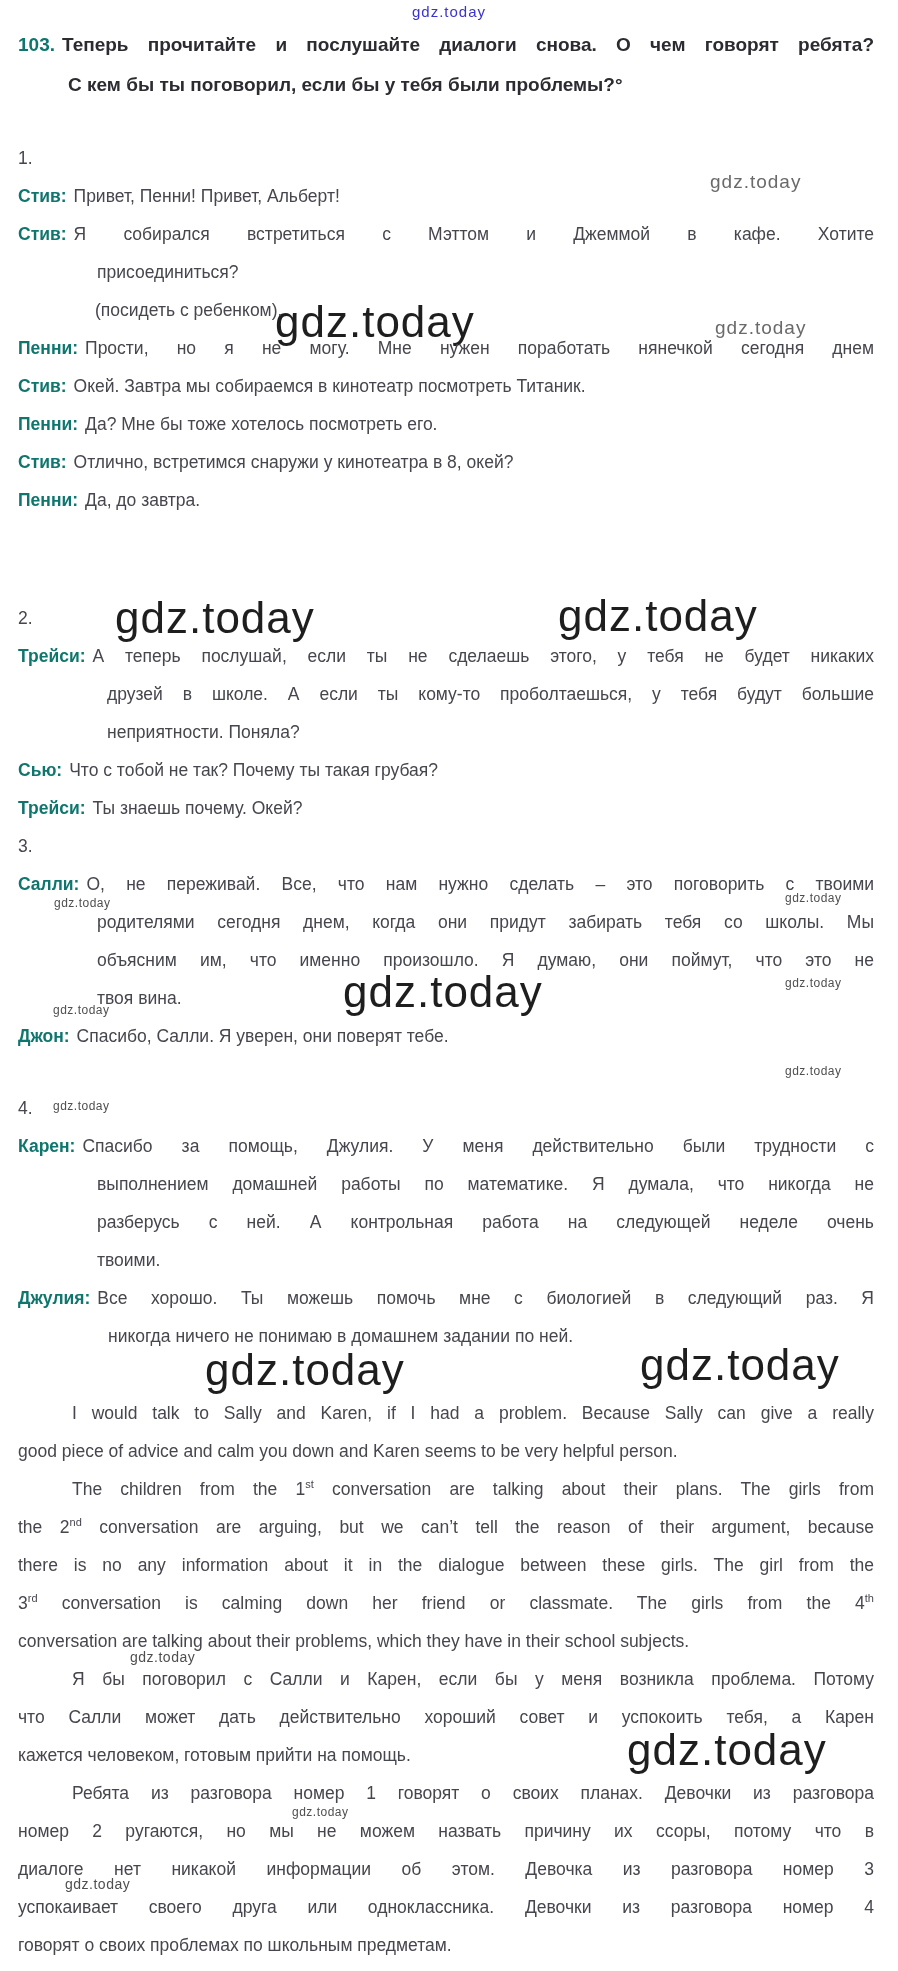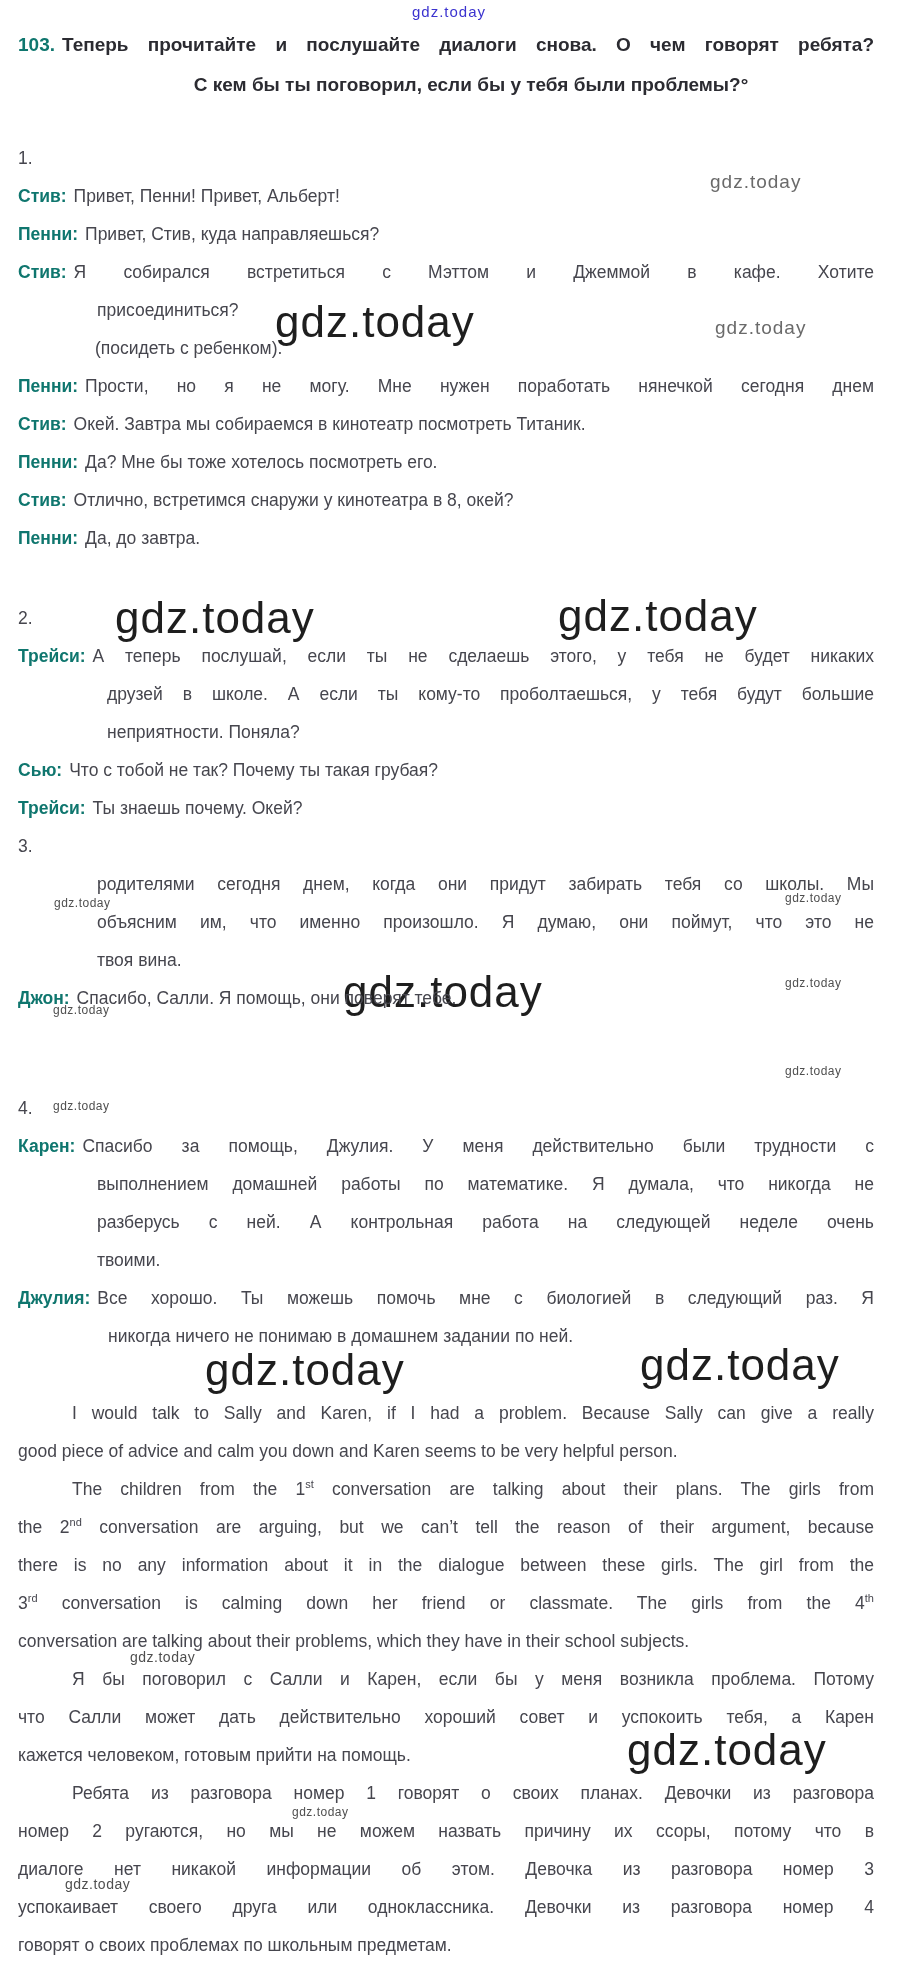--- a/index.html
+++ b/index.html
@@ -12,21 +12,21 @@
   .num{color:#46464e;}
   .c77{padding-left:77px;}
   .c79{padding-left:79px;}
   .c89{padding-left:89px;}
   .c90{padding-left:90px;}
   .ind{text-indent:54px;}
   .ind.fill{text-indent:54px;}
   sup{font-size:11px;line-height:0;vertical-align:super;}
   
   #heading{top:25px;font-size:19px;line-height:40px;font-weight:bold;color:#2b2b31;}
-  #heading .l2{padding-left:50px;text-align:center;}
+  #heading .l2{padding-left:50px;}
   
   .wm{position:absolute;font-family:"Liberation Sans",sans-serif;white-space:nowrap;
       font-weight:300;letter-spacing:1px;}
   .wm-blue{top:3px;left:50%;transform:translateX(-50%);font-size:15px;color:#3b33cf;font-weight:400;}
   .wm-big{font-size:44px;color:#1e1e1e;line-height:44px;}
   .wm-mid{font-size:19px;color:#6a6a6a;line-height:20px;}
   .wm-sm{font-size:12px;color:#4f4f4f;line-height:13px;letter-spacing:0.5px;}
   .wm-sm2{font-size:14px;color:#4f4f4f;line-height:15px;letter-spacing:0.5px;}
 </style>
 </head>
@@ -55,21 +55,20 @@
   <div class="wm wm-sm2" style="top:1877px;left:65px;">gdz.today</div>
 
   <div class="block" id="heading">
     <div class="line fill"><b class="nm">103.</b><span>Теперь прочитайте и послушайте диалоги снова. О чем говорят ребята?</span></div>
     <div class="line l2">С кем бы ты поговорил, если бы у тебя были проблемы?°</div>
   </div>
 
   <div class="block" style="top:139px">
     <div class="line num">1.</div>
     <div class="line"><b class="nm">Стив:</b><span>Привет, Пенни! Привет, Альберт!</span></div>
-    <div class="line"><b class="nm">Пенни:</b><span>Привет, Стив, куда направляешься?</span></div>
     <div class="line fill"><b class="nm">Стив:</b><span>Я собирался встретиться с Мэттом и Джеммой в кафе. Хотите</span></div>
     <div class="line c79">присоединиться?</div>
     <div class="line c77">(посидеть с ребенком).</div>
     <div class="line fill"><b class="nm">Пенни:</b><span>Прости, но я не могу. Мне нужен поработать нянечкой сегодня днем</span></div>
     <div class="line"><b class="nm">Стив:</b><span>Окей. Завтра мы собираемся в кинотеатр посмотреть Титаник.</span></div>
     <div class="line"><b class="nm">Пенни:</b><span>Да? Мне бы тоже хотелось посмотреть его.</span></div>
     <div class="line"><b class="nm">Стив:</b><span>Отлично, встретимся снаружи у кинотеатра в 8, окей?</span></div>
     <div class="line"><b class="nm">Пенни:</b><span>Да, до завтра.</span></div>
   </div>
 
@@ -77,24 +76,25 @@
     <div class="line num">2.</div>
     <div class="line fill"><b class="nm">Трейси:</b><span>А теперь послушай, если ты не сделаешь этого, у тебя не будет никаких</span></div>
     <div class="line fill c89">друзей в школе. А если ты кому-то проболтаешься, у тебя будут большие</div>
     <div class="line c89">неприятности. Поняла?</div>
     <div class="line"><b class="nm">Сью:</b><span>Что с тобой не так? Почему ты такая грубая?</span></div>
     <div class="line"><b class="nm">Трейси:</b><span>Ты знаешь почему. Окей?</span></div>
   </div>
 
   <div class="block" style="top:827px">
     <div class="line num">3.</div>
+    <div class="line fill"><b class="nm">Салли:</b><span>О, не переживай. Все, что нам нужно сделать – это поговорить с твоими</span></div>
     <div class="line fill c79">родителями сегодня днем, когда они придут забирать тебя со школы. Мы</div>
     <div class="line fill c79">объясним им, что именно произошло. Я думаю, они поймут, что это не</div>
     <div class="line c79">твоя вина.</div>
-    <div class="line"><b class="nm">Джон:</b><span>Спасибо, Салли. Я помощь, они поверят тебе.</span></div>
+    <div class="line"><b class="nm">Джон:</b><span>Спасибо, Салли. Я уверен, они поверят тебе.</span></div>
   </div>
 
   <div class="block" style="top:1089px">
     <div class="line num">4.</div>
     <div class="line fill"><b class="nm">Карен:</b><span>Спасибо за помощь, Джулия. У меня действительно были трудности с</span></div>
     <div class="line fill c79">выполнением домашней работы по математике. Я думала, что никогда не</div>
     <div class="line fill c79">разберусь с ней. А контрольная работа на следующей неделе очень</div>
     <div class="line c79">твоими.</div>
     <div class="line fill"><b class="nm">Джулия:</b><span>Все хорошо. Ты можешь помочь мне с биологией в следующий раз. Я</span></div>
     <div class="line c90">никогда ничего не понимаю в домашнем задании по ней.</div>

